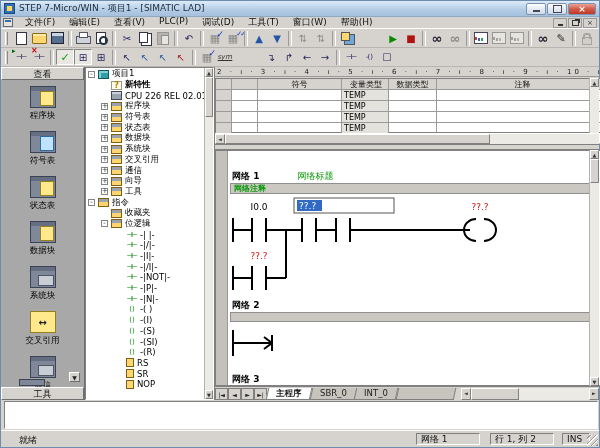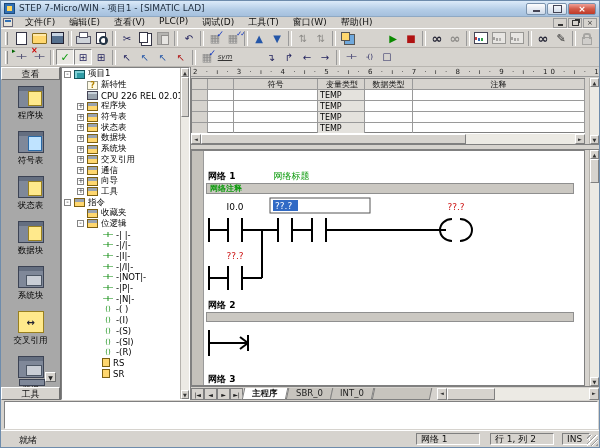--- a/index.html
+++ b/index.html
@@ -56,40 +56,40 @@
 .i-chart::after{content:"";position:absolute;left:6px;bottom:5px;width:2px;height:3px;background:#2e67b5;box-shadow:3px 0 0 #31a04a,-3px -1px 0 #c04040}
 .i-pencil::before{content:"✎";font-size:11px;color:#333}
 .i-lock::before{content:"";width:8px;height:6px;background:#c9c9c9;border:1px solid #666;margin-top:5px}
 .i-lock::after{content:"";position:absolute;top:3px;width:4px;height:4px;border:2px solid #666;border-bottom:none;border-radius:3px 3px 0 0}
 .i-check::before{content:"✓";color:#0a9a0a;font-weight:bold;font-size:11px}
 .mk-a::after{content:"▸";position:absolute;left:0;top:-2px;font-size:7px;color:#060}
 .mk-b::after{content:"×";position:absolute;left:1px;top:-3px;font-size:8px;color:#c00;font-weight:bold}
 
 .main{position:absolute;left:0;top:66px;width:598px;height:333px;display:flex}
 
-.sidebar{width:60px;height:100%;background:#a8a8a8;border-right:1px solid #6f6f6f;display:flex;flex-direction:column;overflow:hidden;position:relative}
+.sidebar{width:84px;height:100%;background:#a8a8a8;border-right:1px solid #6f6f6f;display:flex;flex-direction:column;overflow:hidden;position:relative}
 .sbhdr{height:13px;background:#d6d3ce;border:1px solid;border-color:#fff #6f6f6f #6f6f6f #fff;font-size:9px;text-align:center;line-height:12px;color:#111;flex:0 0 auto}
 .sbfoot{position:absolute;bottom:0;left:0;width:100%;height:13px;background:#d6d3ce;border:1px solid;border-color:#fff #6f6f6f #6f6f6f #fff;font-size:9px;text-align:center;line-height:12px;color:#111}
 .sbitems{flex:1;display:flex;flex-direction:column;align-items:center;padding-top:6px;overflow:hidden}
 .sbitem{display:flex;flex-direction:column;align-items:center;margin-bottom:9px}
 .si{width:26px;height:22px;background:#7f8899;border:1px solid #3c4354;position:relative;box-shadow:inset 0 4px 0 #646e80}
 .si::after{content:"";position:absolute;right:1px;bottom:1px;width:12px;height:13px;background:#ffe98c;border:1px solid #99801f}
 .si.b::after{background:#bfe3ff;border-color:#2b6ba8}
 .si.c::after{background:#c9ced6;border-color:#4c5664;width:14px;height:9px}
 .si.d{background:#ffe98c;border-color:#99801f;box-shadow:none}
 .si.d::after{content:"↔";background:none;border:none;color:#223;font-size:10px;font-weight:bold;right:4px;bottom:2px}
 .sblabel{font-size:8.5px;color:#000;margin-top:2px;white-space:nowrap}
 .sbpartial{width:26px;height:7px;background:#7f8899;border:1px solid #3c4354;margin:0 auto}
 .sbdrop{position:absolute;right:4px;bottom:18px;width:11px;height:10px;background:#d6d3ce;border:1px solid;border-color:#fff #6f6f6f #6f6f6f #fff;font-size:6px;text-align:center;line-height:9px;color:#222}
 
 .treewrap{width:129px;height:100%;background:#fff;border:1px solid;border-color:#808080 #fff #fff #808080;display:flex}
 .tree{flex:1;overflow:hidden;padding-top:1px}
 .trow{display:flex;align-items:center;height:10.7px;font-size:8.5px;color:#000;white-space:nowrap}
 .lv0{padding-left:2px}.lv1{padding-left:15px}.lv2{padding-left:30px}
-.bold{font-weight:normal}
+.bold{font-weight:bold}
 .exp{width:7px;height:7px;border:1px solid #848484;background:#fff;font-size:7px;line-height:5px;text-align:center;color:#333;margin-right:2px;flex:0 0 auto}
 .exp:empty{visibility:hidden}
 .ti{width:11px;height:9px;display:inline-flex;align-items:center;justify-content:center;margin:0 3px 0 1px;flex:0 0 auto;font-size:7px;position:relative}
 .ti-proj{background:#2f9da6;border:1px solid #13555c;box-shadow:inset 2px 2px 0 #7fd0d6}
 .ti-q{background:#fffbe6;border:1px solid #998}.ti-q::before{content:"?";color:#b08000;font-weight:bold;font-size:8px}
 .ti-cpu{background:#9aa4ae;border:1px solid #445;box-shadow:inset 0 2px 0 #c9d2da}
 .ti-f{background:linear-gradient(#98a2b0 0 3px,#ffd76e 3px);border:1px solid #7d6011}
 .ti-c::before{content:"⊣⊢";color:#0a8a0a;font-size:7px;letter-spacing:-1px}
 .ti-o::before{content:"( )";color:#0a8a0a;font-size:7px;letter-spacing:-1px}
 .ti-b{background:#ffd76e;border:1px solid #7d6011;width:8px;height:9px}
@@ -468,20 +468,25 @@
             <span class="ti ti-b"></span>
             <span>RS</span>
           </div>
 
           <div class="trow lv2">
             <span class="exp"></span>
             <span class="ti ti-b"></span>
             <span>SR</span>
           </div>
 
+          <div class="trow lv2">
+            <span class="exp"></span>
+            <span class="ti ti-b"></span>
+            <span>NOP</span>
+          </div>
         </div>
       <div class="vscroll">
         <span class="sbtn">▲</span>
         <span class="thumb" style="height:40px"></span>
         <span class="trk"></span>
         <span class="sbtn">▼</span>
       </div>
     </div>
 
     <div class="editor">

